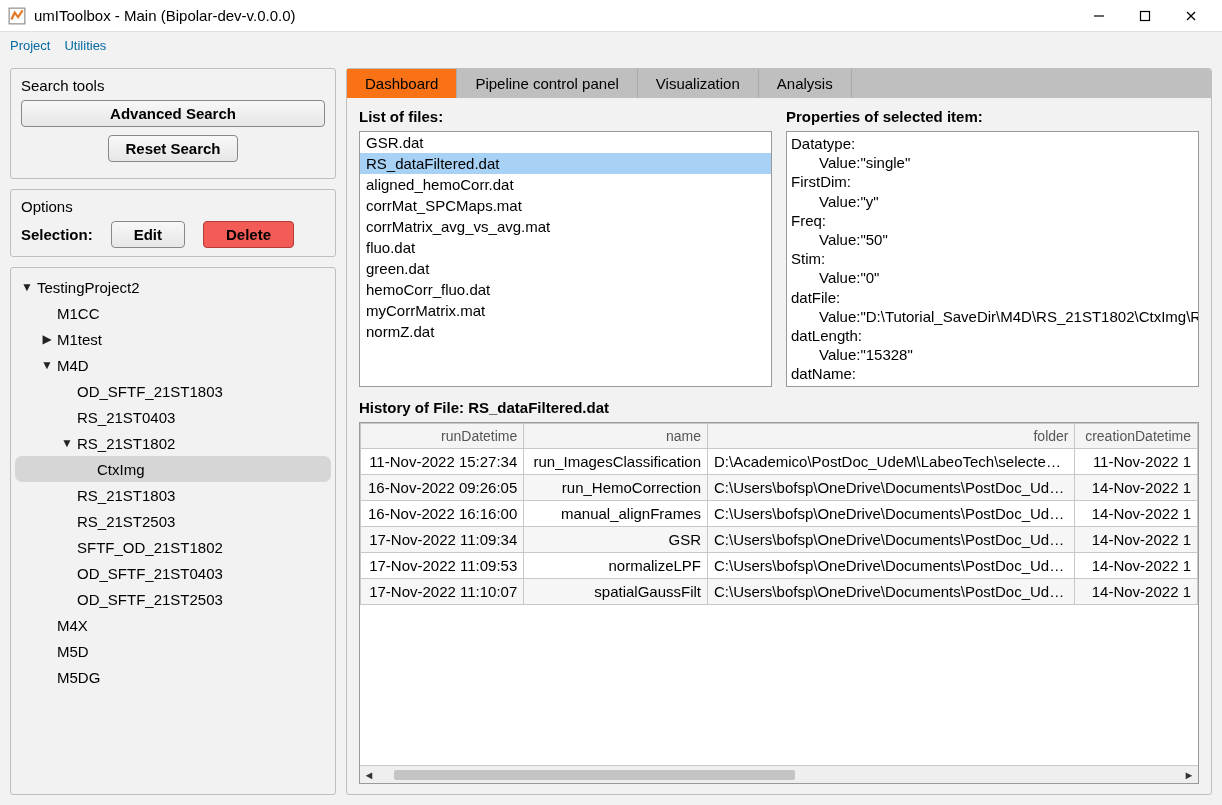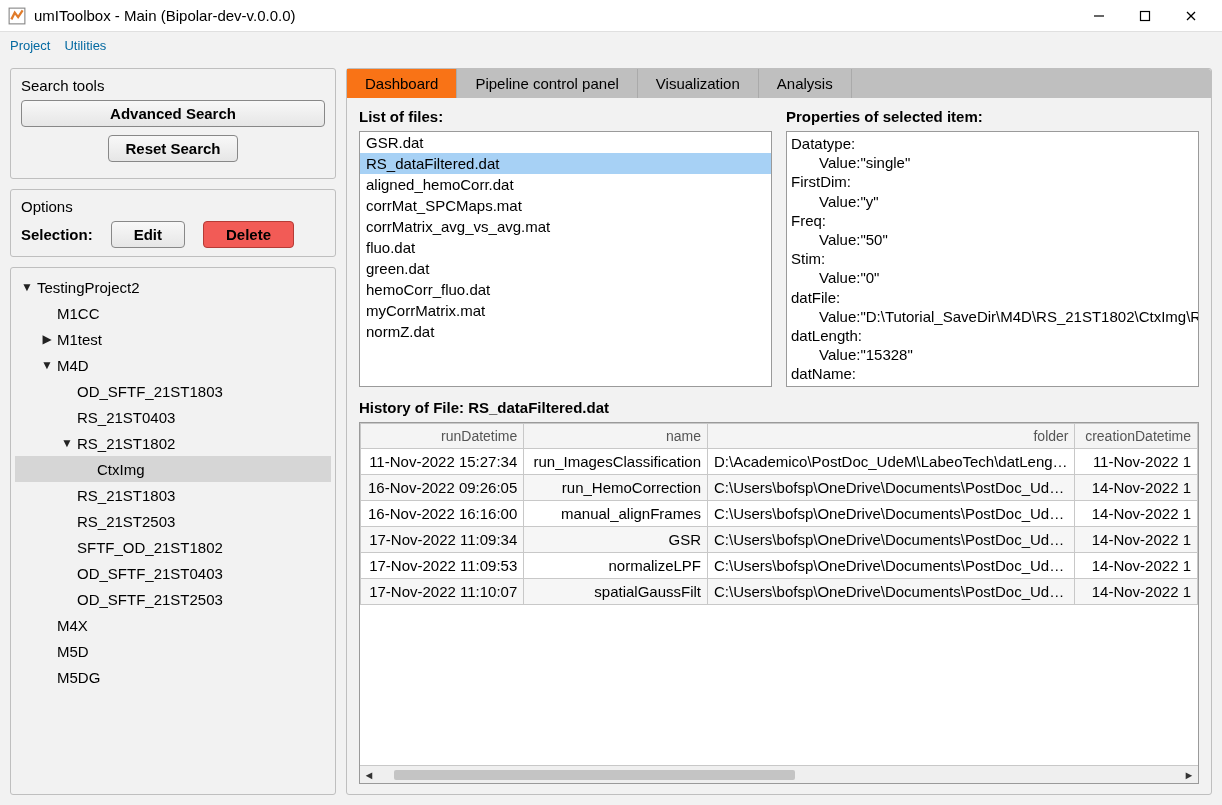--- a/index.html
+++ b/index.html
@@ -95,21 +95,21 @@
   }
   .tree .toggle {
     width:16px; text-align:center;
     color:#222;
     font-size:12px;
   }
   .tree .label { padding-left:2px; }
   .tree .lvl0 { padding-left:4px; }
   .tree .lvl1 { padding-left:24px; }
   .tree .lvl2 { padding-left:44px; }
-  .tree .lvl3 { padding-left:64px; }
+  .tree .lvl3 { padding-left:64px;border-radius:7px; }
   .tree .selected { background:#d6d6d6; }
   
   .right-col {
     flex:1;
     display:flex; flex-direction:column;
     border:1px solid #bfbfbf;
     border-radius:3px;
     background:#f2f2f2;
   }
   
@@ -420,21 +420,21 @@
                 <th>runDatetime</th>
                 <th>name</th>
                 <th>folder</th>
                 <th>creationDatetime</th>
               </tr>
             </thead>
             <tbody id="history-body">
                 <tr>
                   <td>11-Nov-2022 15:27:34</td>
                   <td>run_ImagesClassification</td>
-                  <td>D:\Academico\PostDoc_UdeM\LabeoTech\datLength…</td>
+                  <td>D:\Academico\PostDoc_UdeM\LabeoTech\selected…</td>
                   <td>11-Nov-2022 1</td>
                 </tr>
                 <tr class="alt">
                   <td>16-Nov-2022 09:26:05</td>
                   <td>run_HemoCorrection</td>
                   <td>C:\Users\bofsp\OneDrive\Documents\PostDoc_Ude…</td>
                   <td>14-Nov-2022 1</td>
                 </tr>
                 <tr>
                   <td>16-Nov-2022 16:16:00</td>

